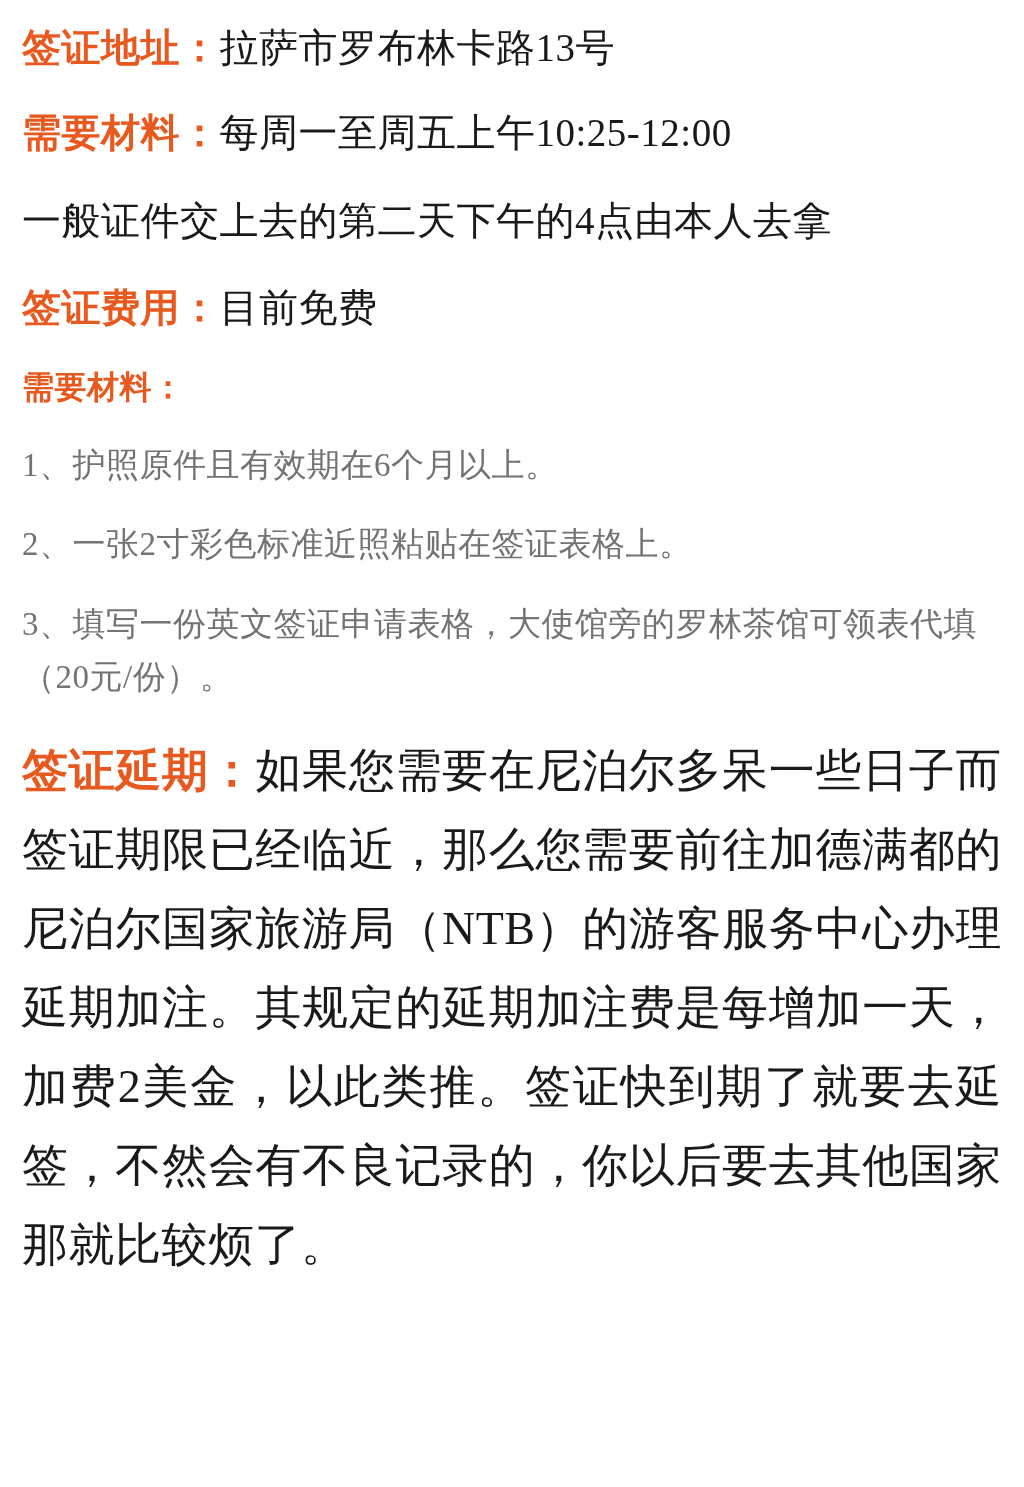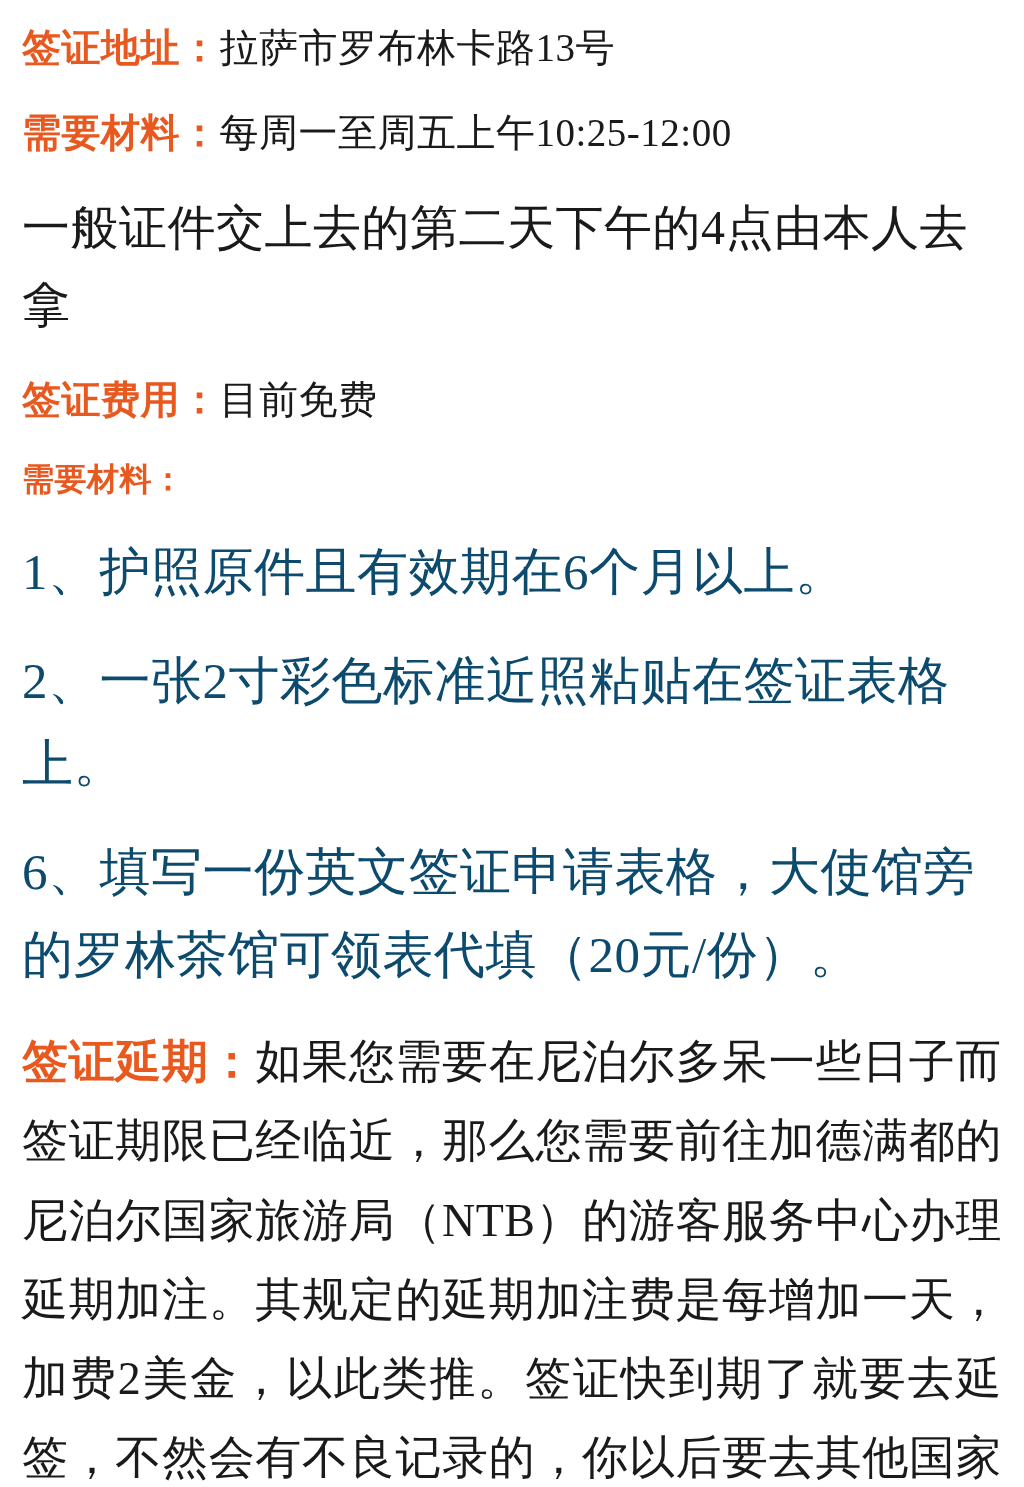--- a/index.html
+++ b/index.html
@@ -28,39 +28,39 @@
     word-break: break-word;
   }
   .label {
     color: #e8591f;
     font-weight: 700;
   }
   .body-text {
     color: #1a1a1a;
   }
   .para {
-    font-size: 48px;
+    font-size: 39px;
     line-height: 1.62;
     margin: 0 0 26px 0;
     letter-spacing: 0.5px;
   }
   .heading-only {
     font-size: 32px;
     line-height: 1.5;
     margin: 0 0 28px 0;
     color: #e8591f;
     font-weight: 700;
     letter-spacing: 0.5px;
   }
   .list-item {
-    font-size: 51px;
+    font-size: 33px;
     line-height: 1.62;
     margin: 0 0 26px 0;
     letter-spacing: 0.5px;
-    color: #0c4a6e;
+    color: #737373;
   }
   .long-para {
     font-size: 46px;
     line-height: 1.72;
     margin: 0 0 10px 0;
     letter-spacing: 0.5px;
     text-align: justify;
     text-justify: inter-ideograph;
   }
 </style>
@@ -80,19 +80,19 @@
   <p class="para">一般证件交上去的第二天下午的4点由本人去拿</p>
 
   <p class="block">
     <span class="label">签证费用：</span><span class="body-text">目前免费</span>
   </p>
 
   <p class="heading-only">需要材料：</p>
 
   <p class="list-item">1、护照原件且有效期在6个月以上。</p>
   <p class="list-item">2、一张2寸彩色标准近照粘贴在签证表格上。</p>
-  <p class="list-item">6、填写一份英文签证申请表格，大使馆旁的罗林茶馆可领表代填（20元/份）。</p>
+  <p class="list-item">3、填写一份英文签证申请表格，大使馆旁的罗林茶馆可领表代填（20元/份）。</p>
 
   <p class="long-para">
     <span class="label">签证延期：</span><span class="body-text">如果您需要在尼泊尔多呆一些日子而签证期限已经临近，那么您需要前往加德满都的尼泊尔国家旅游局（NTB）的游客服务中心办理延期加注。其规定的延期加注费是每增加一天，加费2美金，以此类推。签证快到期了就要去延签，不然会有不良记录的，你以后要去其他国家那就比较烦了。</span>
   </p>
 
 </div>
 
 </body></html>

